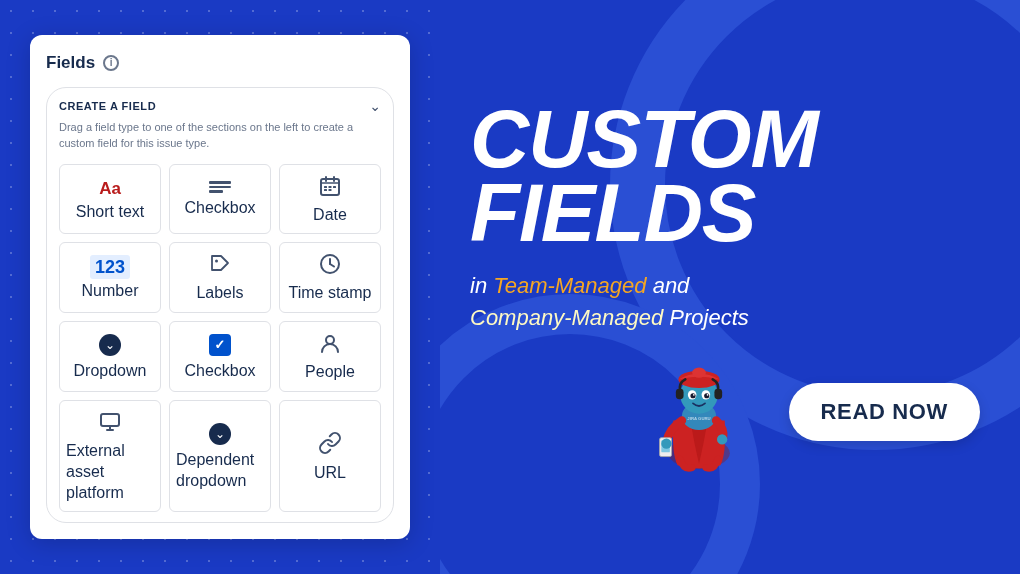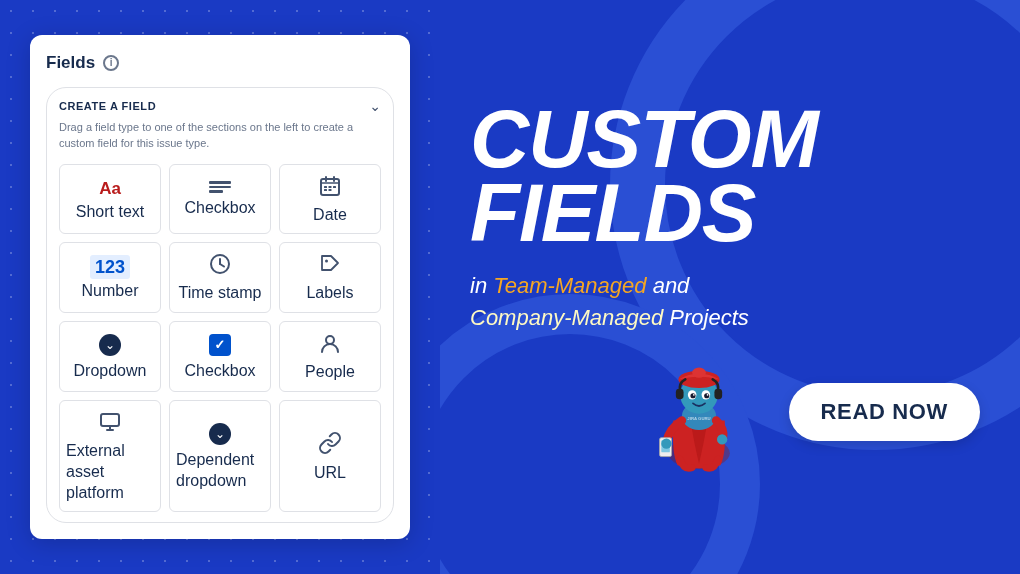--- a/index.html
+++ b/index.html
@@ -395,36 +395,36 @@
         <div class="field-item">
           <div class="field-icon">
             <span class="icon-number-box">123</span>
           </div>
           <span class="field-label">Number</span>
         </div>
 
         <div class="field-item">
           <div class="field-icon">
             <svg width="22" height="22" viewBox="0 0 22 22" fill="none">
+              <path d="M3 3H12L19 10L12 17L3 17Z" stroke="#42526e" stroke-width="1.8" fill="none" stroke-linejoin="round"></path>
+              <circle cx="7.5" cy="8" r="1.5" fill="#42526e"></circle>
+            </svg>
+          </div>
+          <span class="field-label">Labels</span>
+        </div>
+
+        <div class="field-item">
+          <div class="field-icon">
+            <svg width="22" height="22" viewBox="0 0 22 22" fill="none">
               <circle cx="11" cy="11" r="9" stroke="#42526e" stroke-width="2" fill="none"></circle>
               <line x1="11" y1="6" x2="11" y2="11" stroke="#42526e" stroke-width="2" stroke-linecap="round"></line>
               <line x1="11" y1="11" x2="15" y2="13.5" stroke="#42526e" stroke-width="2" stroke-linecap="round"></line>
             </svg>
           </div>
           <span class="field-label">Time stamp</span>
-        </div>
-
-        <div class="field-item">
-          <div class="field-icon">
-            <svg width="22" height="22" viewBox="0 0 22 22" fill="none">
-              <path d="M3 3H12L19 10L12 17L3 17Z" stroke="#42526e" stroke-width="1.8" fill="none" stroke-linejoin="round"></path>
-              <circle cx="7.5" cy="8" r="1.5" fill="#42526e"></circle>
-            </svg>
-          </div>
-          <span class="field-label">Labels</span>
         </div>
 
         <div class="field-item">
           <div class="field-icon">
             <div class="icon-chevron-circle">⌄</div>
           </div>
           <span class="field-label">Dropdown</span>
         </div>
 
         <div class="field-item">

